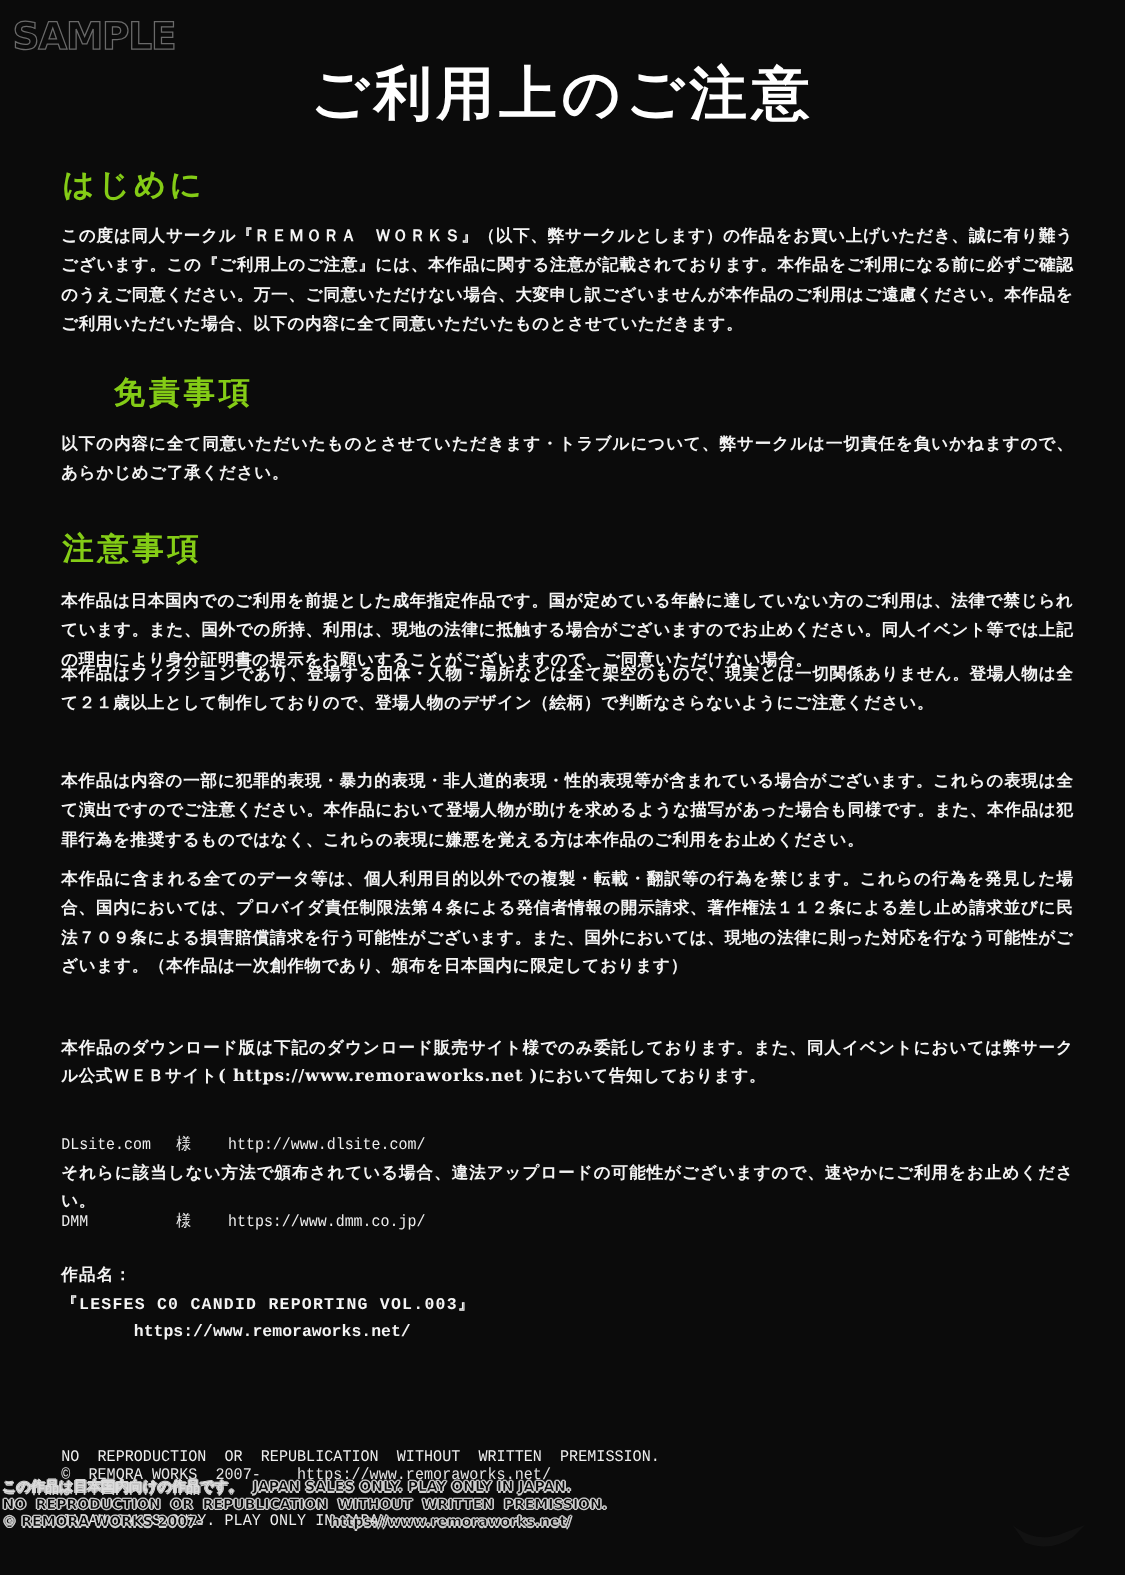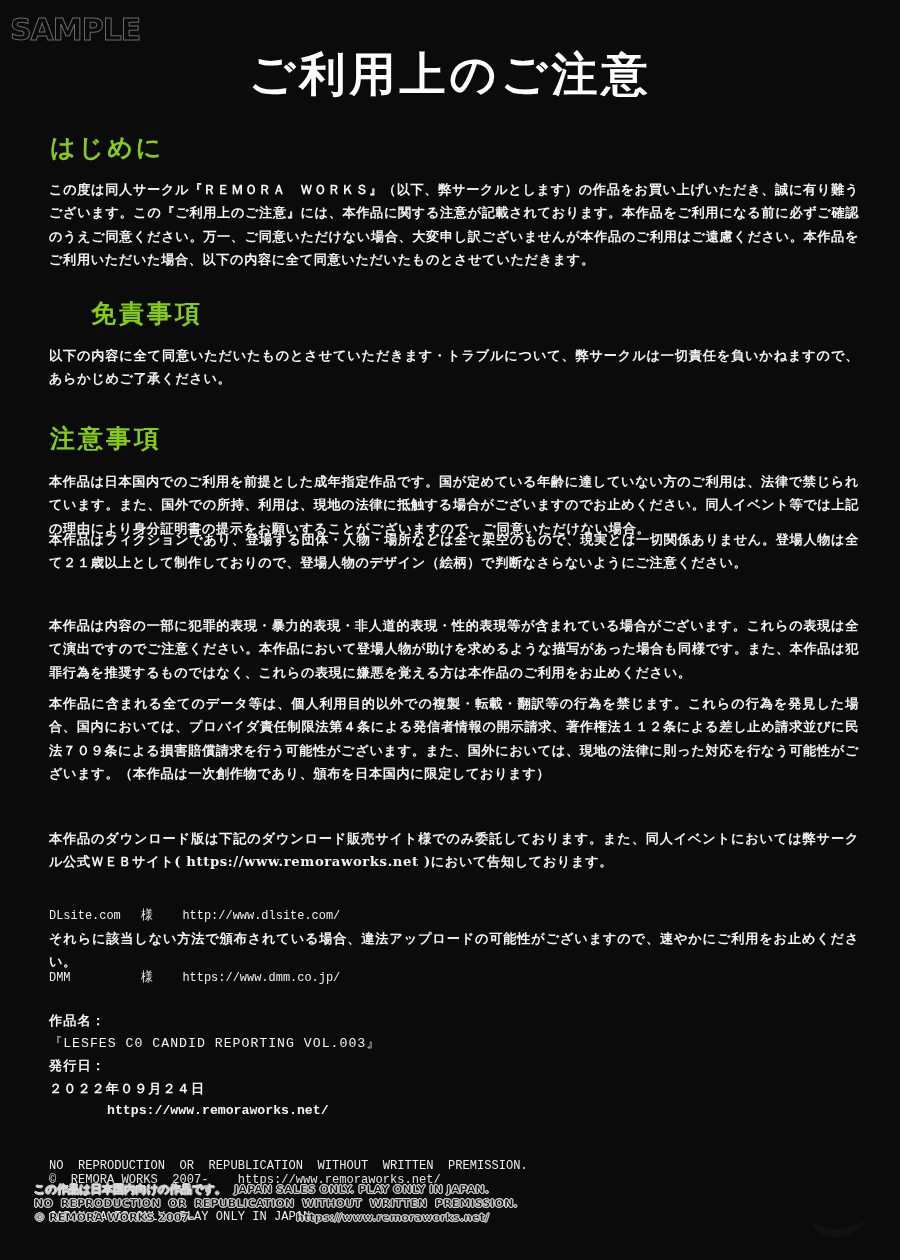--- a/index.html
+++ b/index.html
@@ -38,34 +38,34 @@
   .site-row { display: flex; }
   .site-name { width: 100px; }
   .site-sama { width: 45px; }
   .colophon {
     position: absolute; left: 49px; font-size: 13.2px; font-weight: bold;
     line-height: 22.5px; color: #f4f4f4;
   }
   .colophon .row { display: flex; white-space: pre; flex-direction: column; }
   .colophon .lbl { width: 58px; letter-spacing: 1px; }
   .colophon .val { letter-spacing: 1px; }
-  .colophon .val.latin { font-family: "Liberation Mono", monospace; font-weight: normal; }
+  .colophon .val.latin { font-family: "Liberation Mono", monospace; font-weight: bold; }
   .colophon .indent { padding-left: 58px; font-family: "Liberation Mono", monospace; font-weight: bold; }
   .notice-en {
     position: absolute; left: 49px; top: 1123px;
     font-family: "Liberation Mono", monospace; font-size: 13px; line-height: 17px;
     color: #efefef; white-space: pre; transform: scaleX(0.93); transform-origin: left top;
   }
   .copy-line {
     position: absolute; left: 49px; top: 1172px;
     font-family: "Liberation Mono", monospace; font-size: 13px; color: #e6e6e6; white-space: pre;
     transform: scaleX(0.93); transform-origin: left top;
   }
   .stamp {
-    position: absolute; left: 34px; top: 1183px; width: 455px;
+    position: absolute; left: 2px; top: 1183px; width: 455px;
     font-family: "DejaVu Sans", sans-serif; font-size: 11.2px; line-height: 14.2px;
     color: #0b0b0b; -webkit-text-stroke: 0.4px #dcdcdc;
     text-shadow: 0 0 1px #dcdcdc, 1px 0 0 #cfcfcf, -1px 0 0 #cfcfcf, 0 1px 0 #cfcfcf, 0 -1px 0 #cfcfcf;
     font-weight: bold;
   }
   .stamp .r { display: flex; justify-content: space-between; white-space: pre; }
   .deco {
     position: absolute; right: 20px; bottom: 12px; width: 80px; height: 40px;
   }
 </style>
@@ -103,24 +103,20 @@
 </div>
 
 <div class="para" style="top:927px;">それらに該当しない方法で頒布されている場合、違法アップロードの可能性がございますので、速やかにご利用をお止めください。</div>
 
 <div class="colophon" style="top:1010px;">
   <div class="row">
     <span class="lbl">作品名：</span>
     <span class="val latin">『LESFES C0 CANDID REPORTING VOL.003』</span>
   </div>
   <div class="row">
-    <span class="lbl">発行日：</span>
-    <span class="val">２０２２年０９月２４日</span>
-  </div>
-  <div class="row">
     <span class="indent">https://www.remoraworks.net/</span>
   </div>
 </div>
 
 <div class="notice-en">
   <div>NO  REPRODUCTION  OR  REPUBLICATION  WITHOUT  WRITTEN  PREMISSION.</div>
   <div>JAPAN SALES ONLY. PLAY ONLY IN JAPAN.</div>
 </div>
 
 <div class="copy-line">©  REMORA WORKS  2007-    https://www.remoraworks.net/</div>

